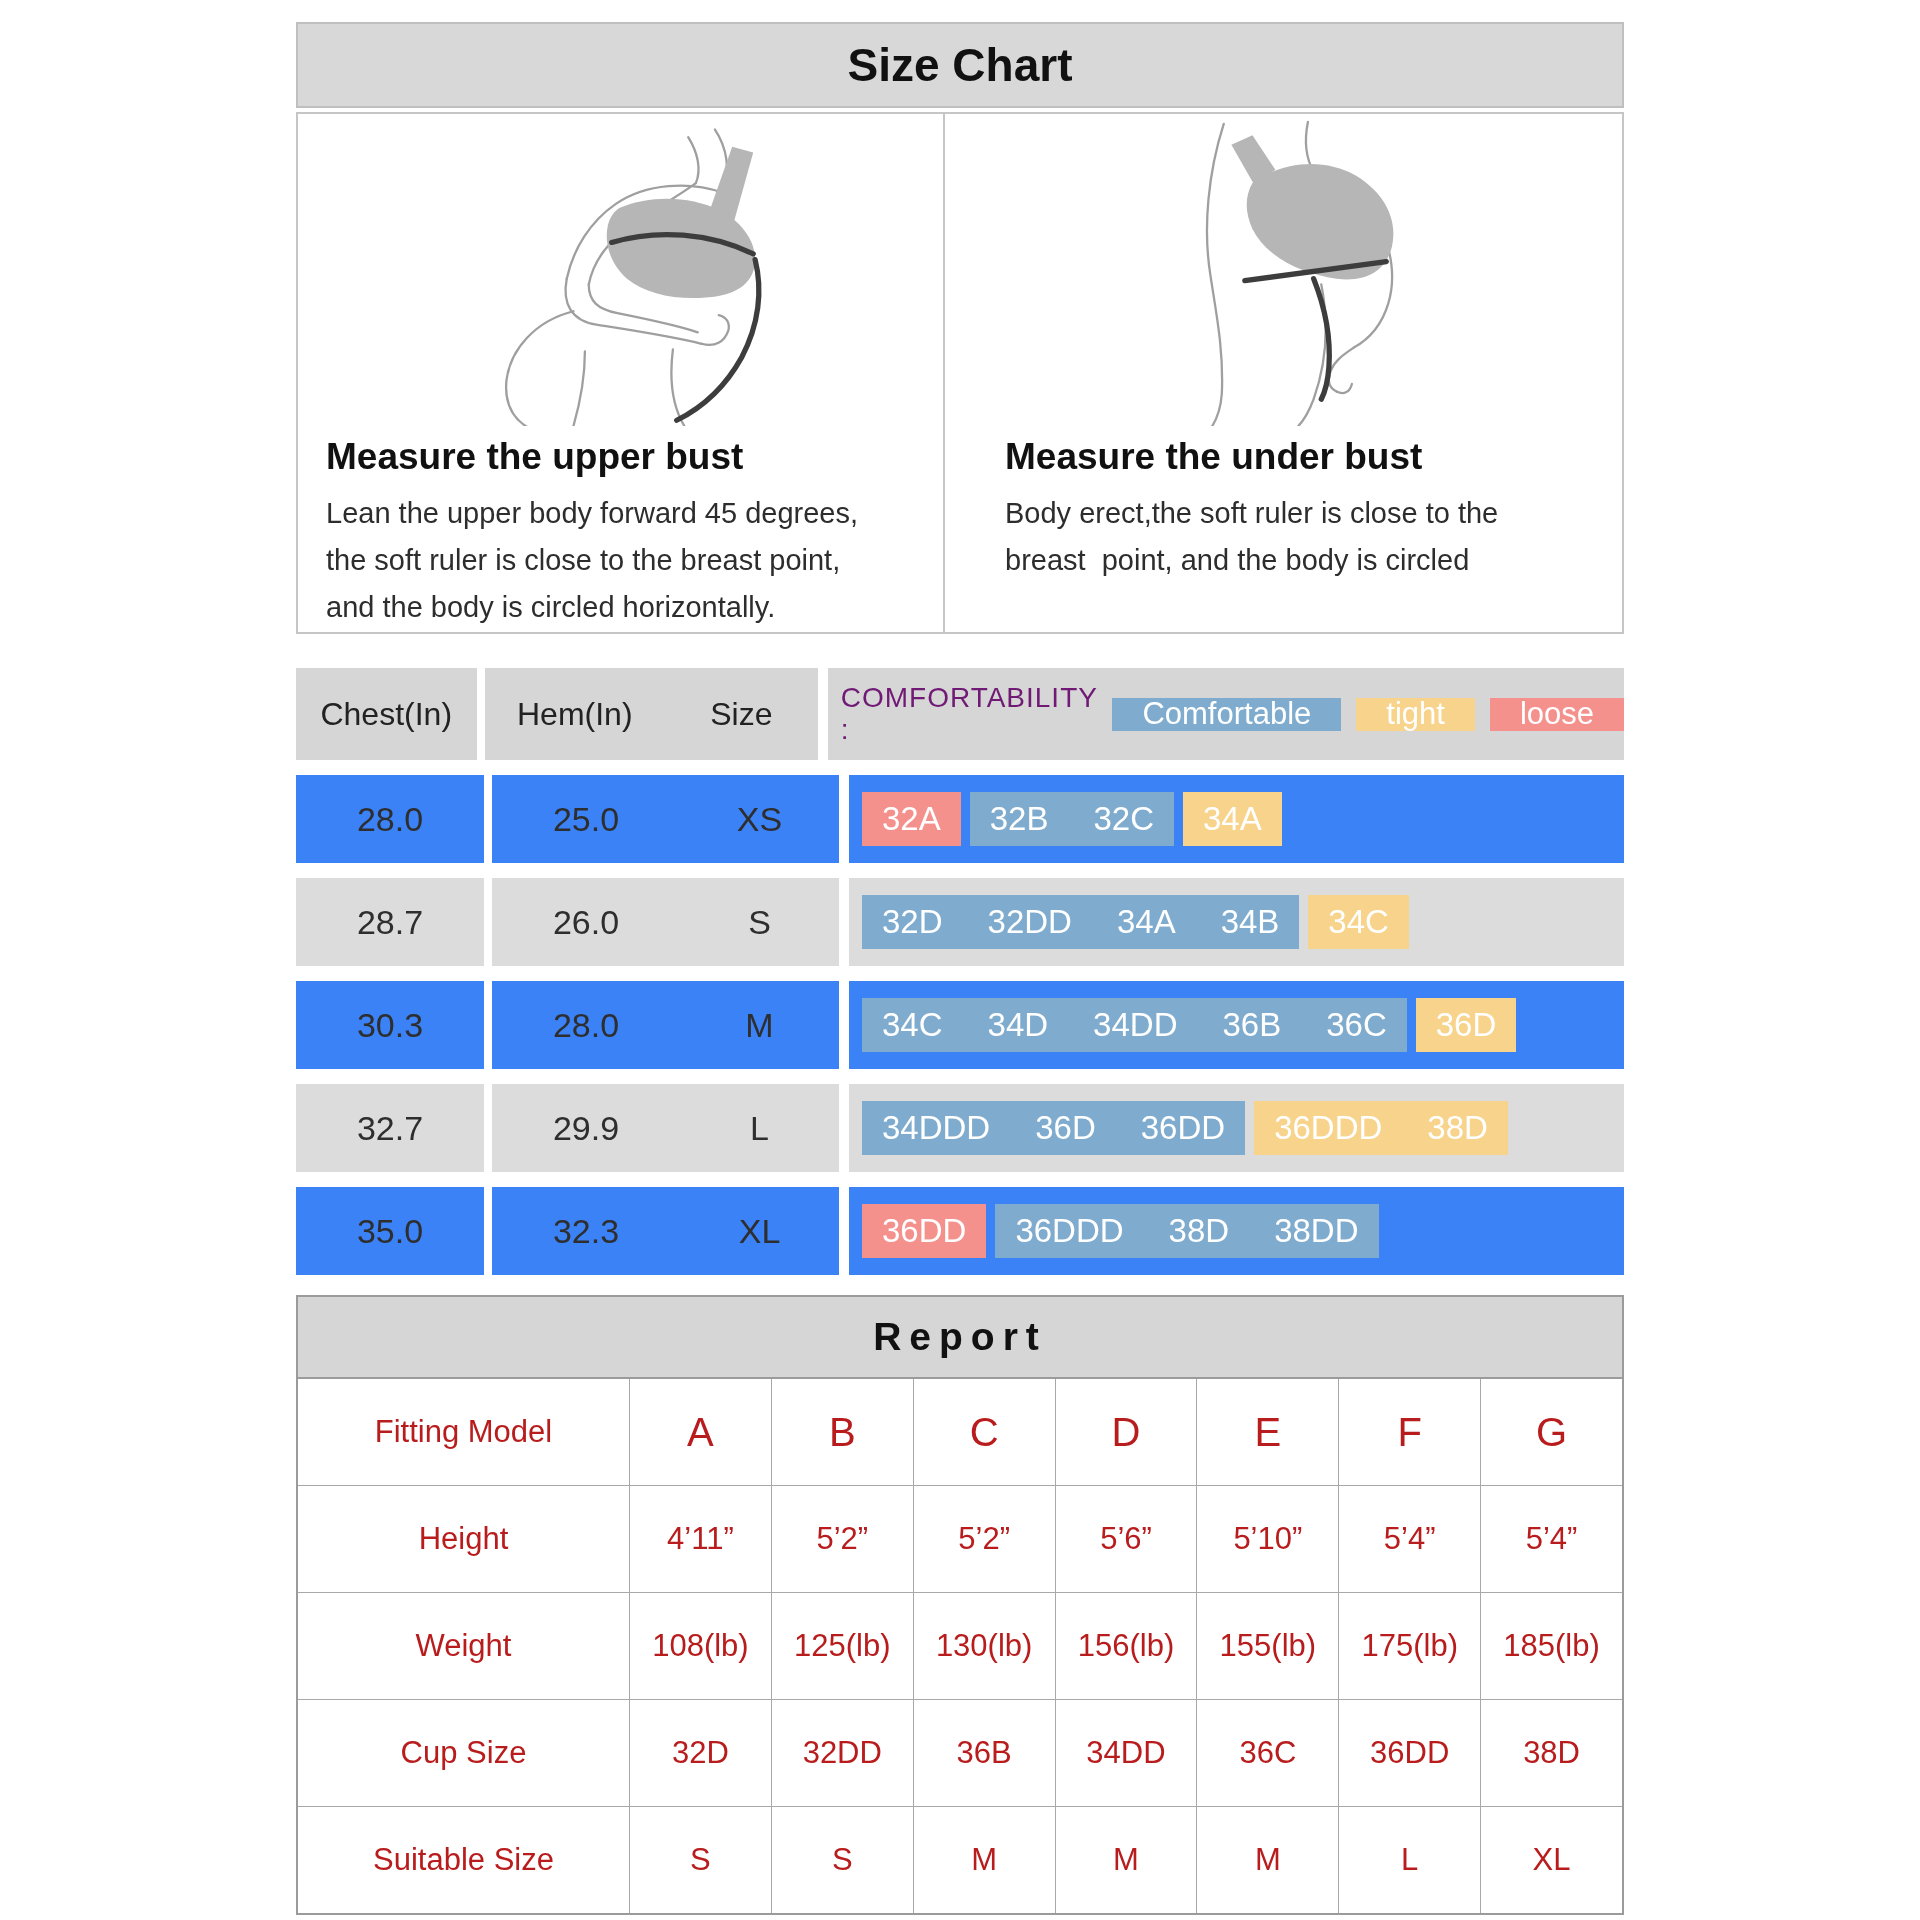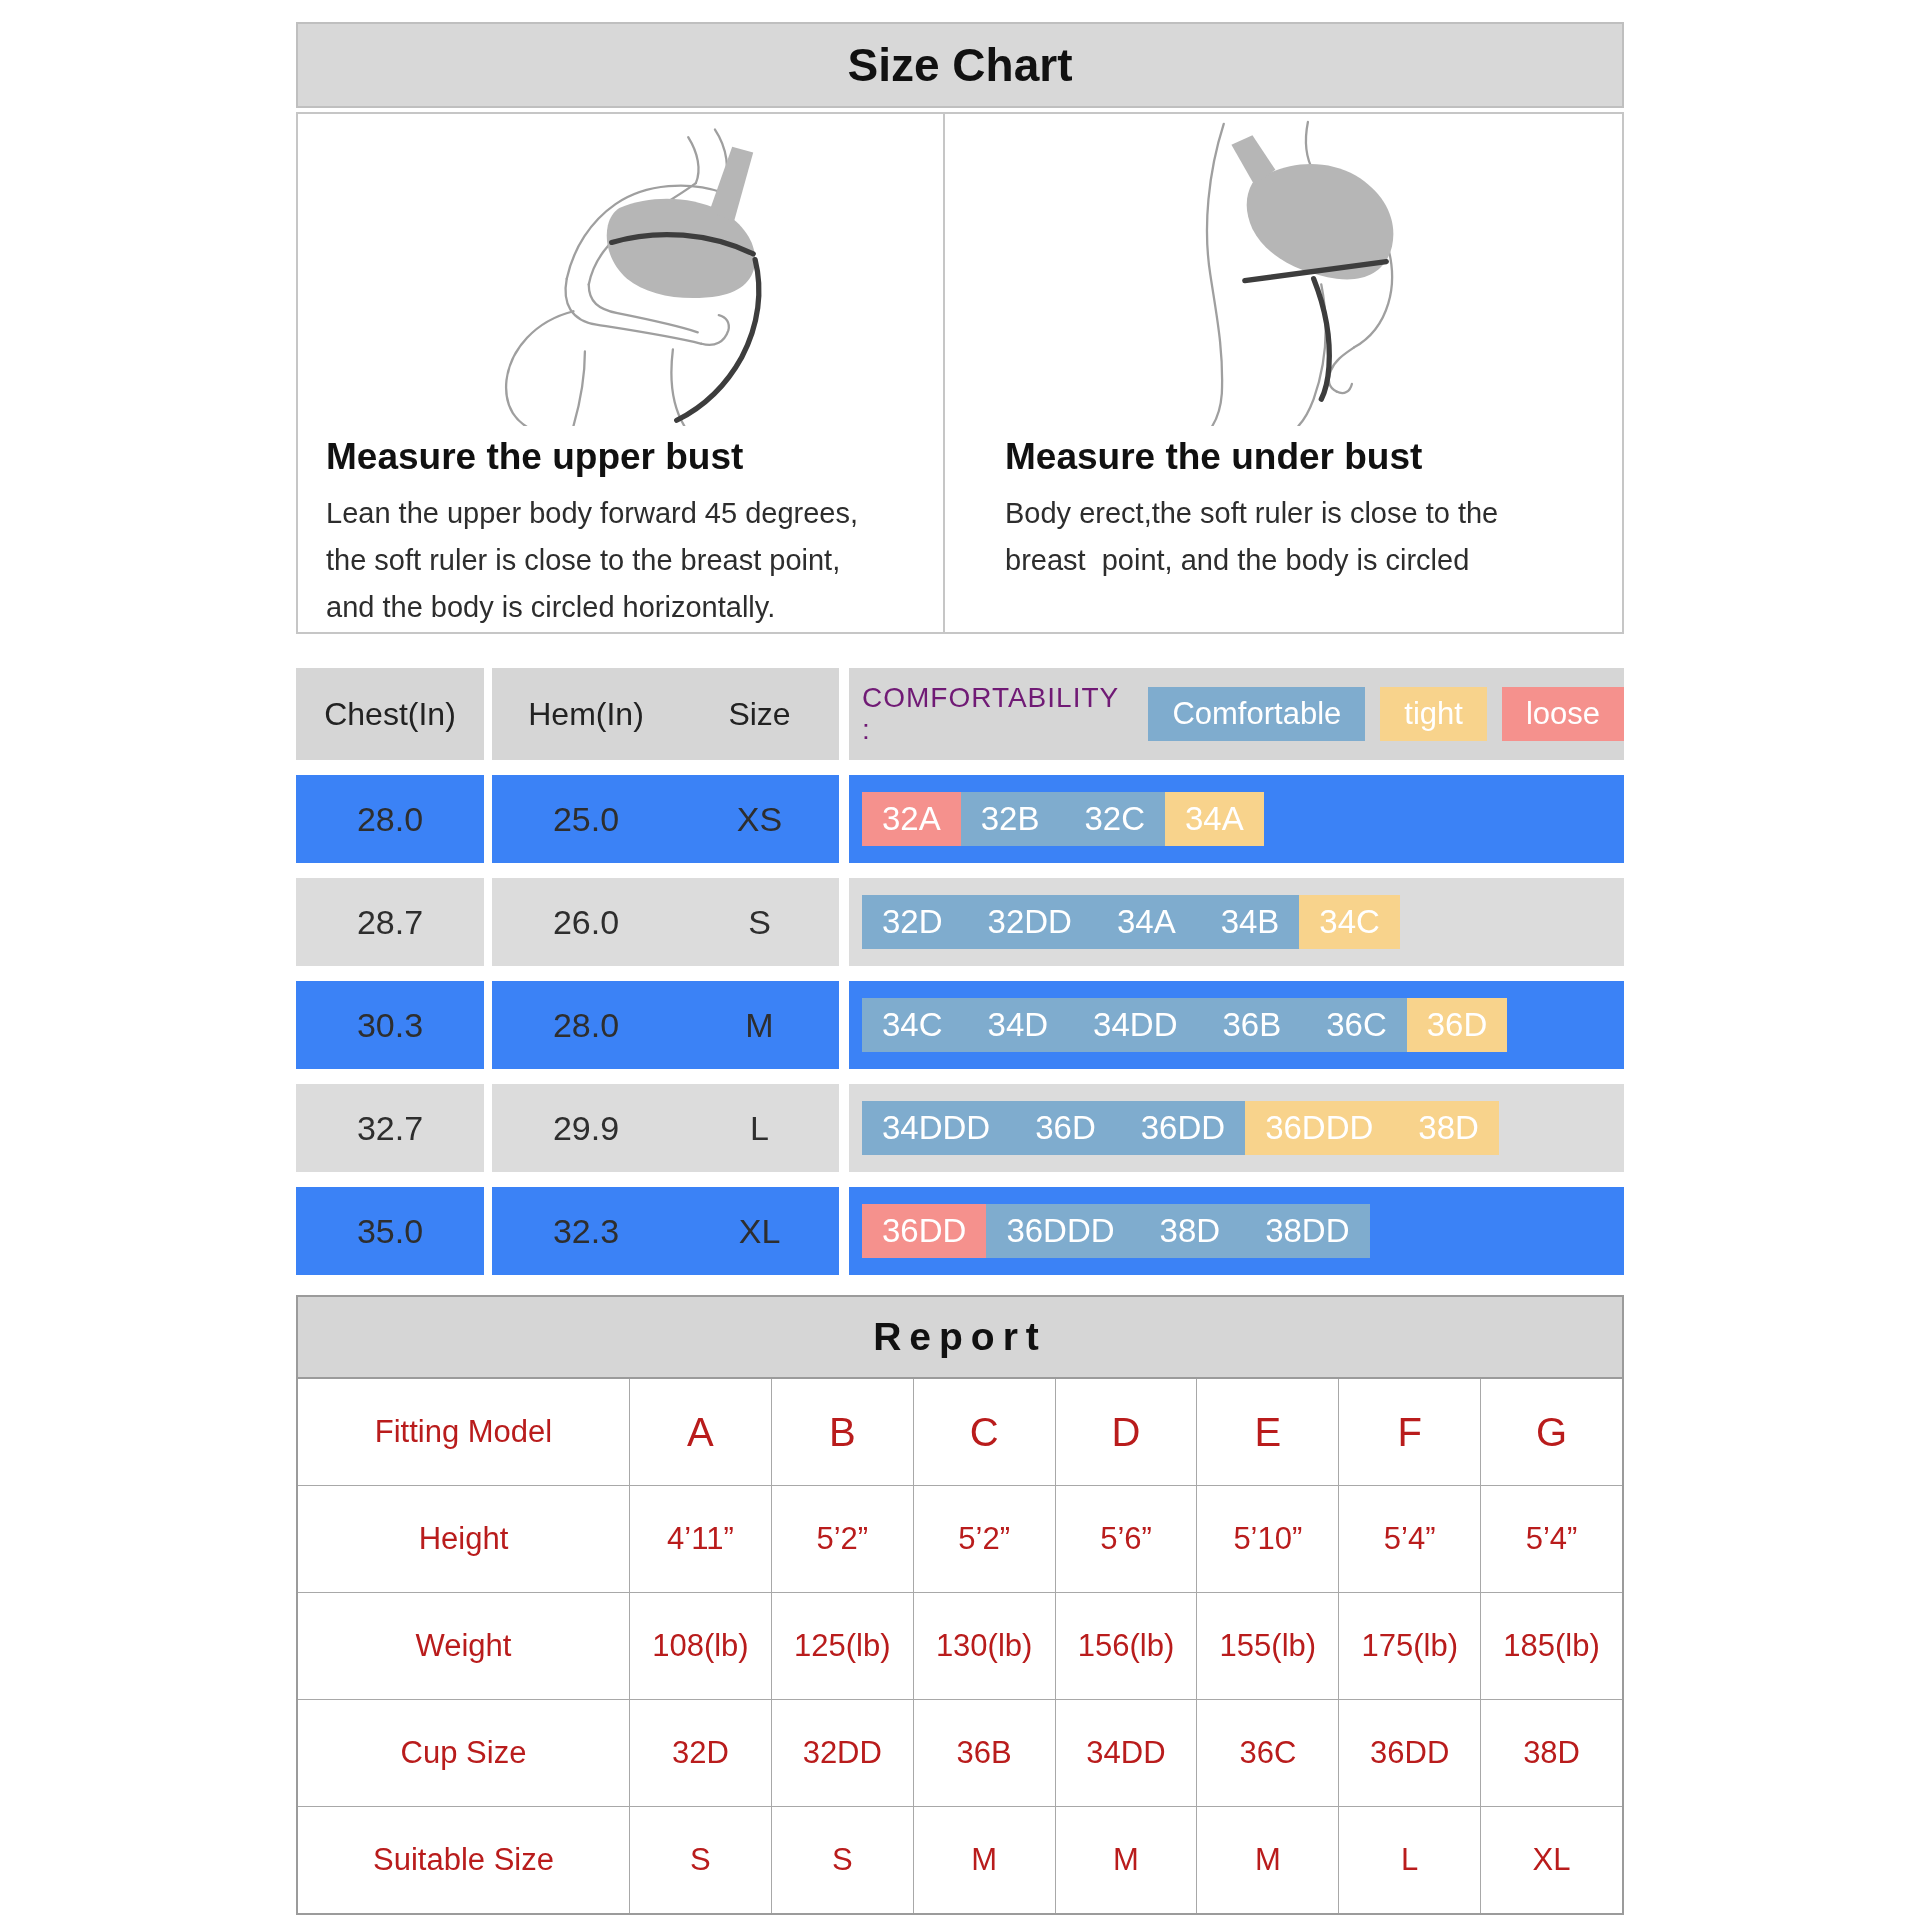--- a/index.html
+++ b/index.html
@@ -44,24 +44,24 @@
   }
   .st-header .cell,.st-header .comfort{height:92px;}
   .hdr{background:#d6d6d6;font-size:32px;color:#222;}
   .hdr-strip{background:#d6d6d6;}
   .light{background:#3b82f6;}
   .gray{background:#dcdcdc;}
 
   .legend-label{font-size:28px;color:#701a75;letter-spacing:1px;}
   .chip{
     display:inline-flex;align-items:center;justify-content:center;
-    height:54px;padding:0 20px;gap:45px;
+    height:54px;padding:0 20px;margin-right:9px;gap:45px;
     color:#ffffff;font-size:33px;white-space:nowrap;
   }
-  .legend-chip{height:54px;font-size:31px;margin-left:15px;margin-right:0;padding:0 24px;}
+  .legend-chip{height:33px;font-size:31px;margin-left:15px;margin-right:0;padding:0 30px;}
   .chip-comfortable{background:#7FACCE;}
   .chip-tight{background:#F8D38C;}
   .chip-loose{background:#F5918D;}
 
   
   .report{margin-top:20px;border:2px solid #9b9b9b;box-sizing:border-box;}
   .report-bar{
     height:82px;background:#d6d6d6;border-bottom:2px solid #9b9b9b;
     display:flex;align-items:center;justify-content:center;box-sizing:border-box;
   }

